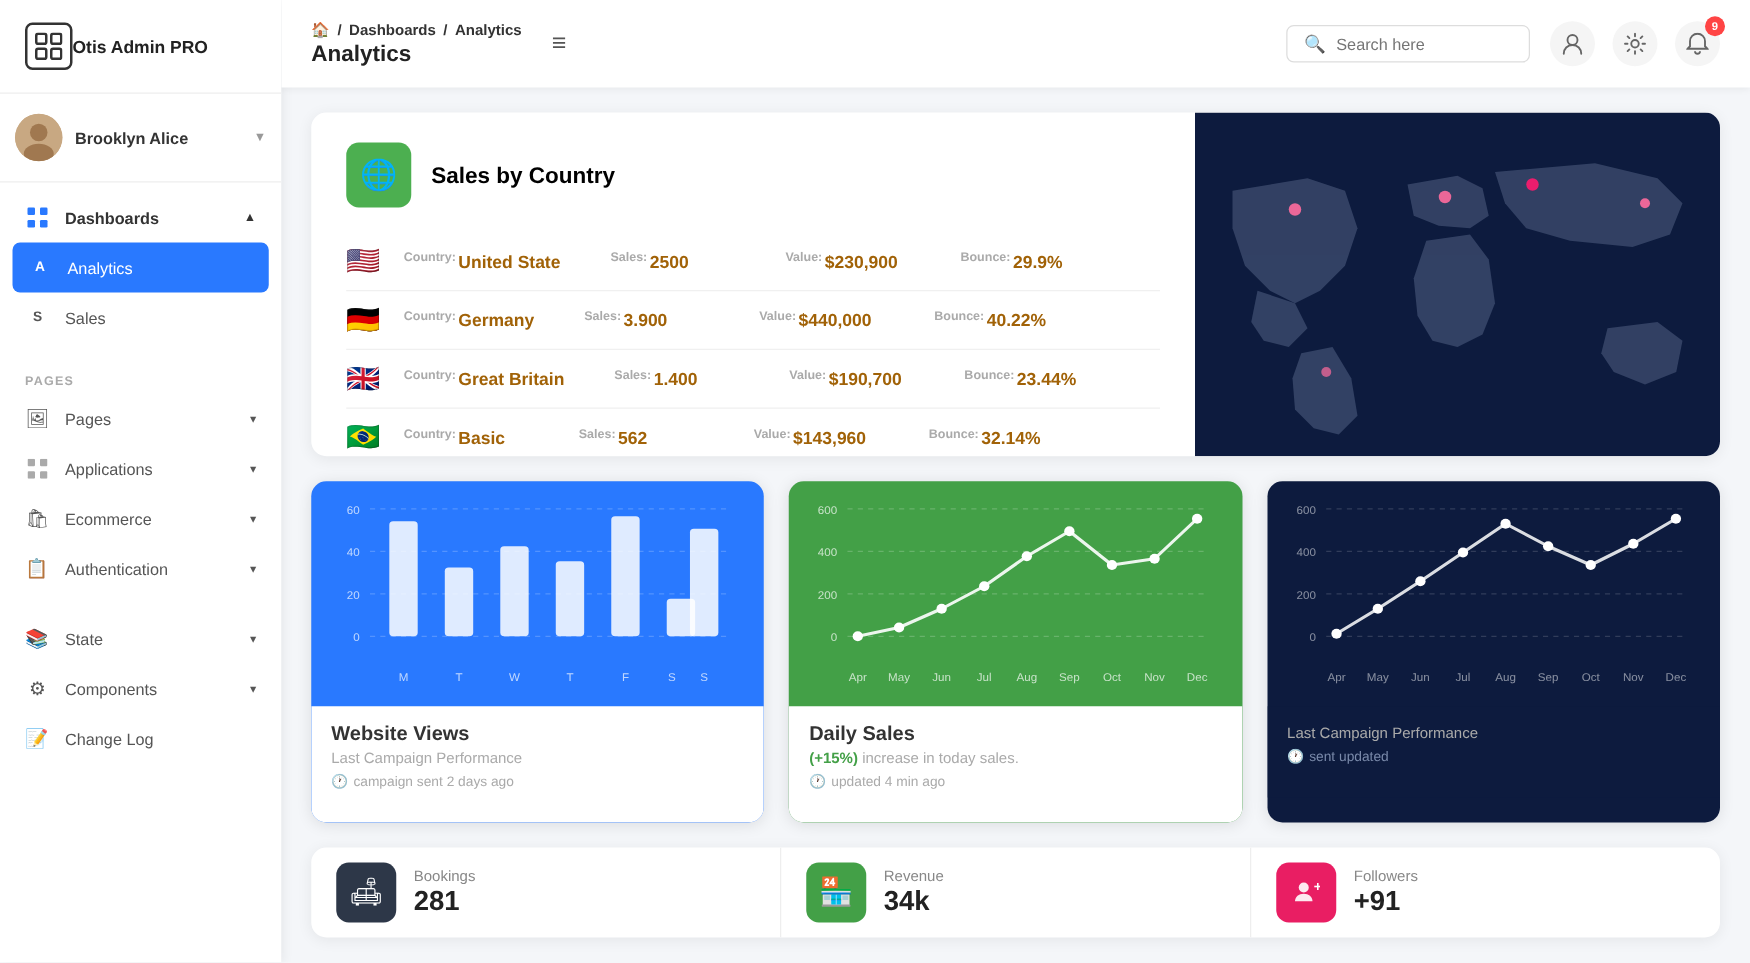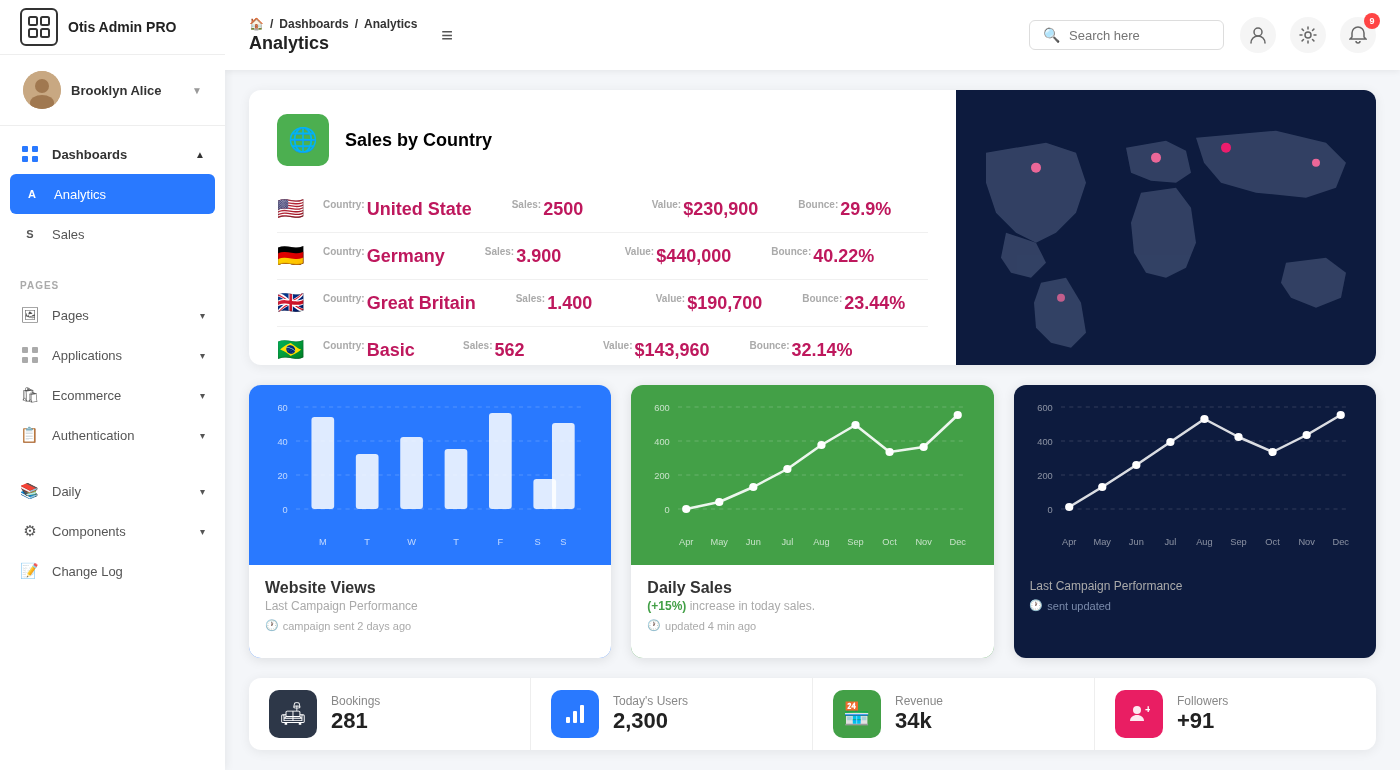--- a/index.html
+++ b/index.html
@@ -12,22 +12,21 @@
       background: #fff;
       height: 770px;
       display: flex;
       flex-direction: column;
       box-shadow: 2px 0 8px rgba(0,0,0,0.06);
       overflow-y: auto;
     }
     .sidebar-logo {
       display: flex;
       align-items: center;
-      gap: 10px;
-      padding: 8px 20px;
+      padding: 18px 20px;
       border-bottom: 1px solid #eee;
     }
     .logo-icon {
       width: 38px;
       height: 38px;
       border: 2px solid #333;
       border-radius: 6px;
       display: flex;
       align-items: center;
       justify-content: center;
@@ -36,21 +35,21 @@
     .logo-text {
       font-weight: 700;
       font-size: 14px;
       color: #222;
       line-height: 1.2;
     }
     .user-section {
       display: flex;
       align-items: center;
       gap: 10px;
-      padding: 16px 23px;
+      padding: 16px 12px;
       border-bottom: 1px solid #eee;
     }
     .avatar {
       width: 38px;
       height: 38px;
       border-radius: 50%;
       background: #c8a882;
       display: flex;
       align-items: center;
       justify-content: center;
@@ -197,21 +196,21 @@
       align-items: center;
       gap: 14px;
       padding: 10px 0;
       border-bottom: 1px solid #f0f0f0;
     }
     .country-row:last-child { border-bottom: none; }
     .flag { font-size: 22px; width: 32px; }
     .country-data { display: flex; gap: 40px; flex: 1; }
     .country-col { display: flex; flex-direction: row; gap: 2px; min-width: 100px; }
     .col-label { font-size: 10px; color: #aaa; font-weight: 600; }
-    .col-value { font-size: 18px; color: #be185d; font-weight: 600; }
+    .col-value { font-size: 14px; color: #a16207; font-weight: 600; }
 
     
     .charts-row {
       display: flex;
       gap: 20px;
     }
     .chart-card {
       flex: 1;
       border-radius: 12px;
       overflow: hidden;
@@ -353,21 +352,21 @@
     <div class="nav-item">
       <div class="nav-icon">📋</div>
       <span>Authentication</span>
       <span class="nav-chevron">▾</span>
     </div>
   </div>
 
   <div class="nav-section">
     <div class="nav-item">
       <div class="nav-icon">📚</div>
-      <span>Daily</span>
+      <span>State</span>
       <span class="nav-chevron">▾</span>
     </div>
     <div class="nav-item">
       <div class="nav-icon">⚙</div>
       <span>Components</span>
       <span class="nav-chevron">▾</span>
     </div>
     <div class="nav-item">
       <div class="nav-icon">📝</div>
       <span>Change Log</span>
@@ -680,33 +679,20 @@
 
     <div class="stats-row">
       <div class="stat-item">
         <div class="stat-icon stat-dark">🛋</div>
         <div>
           <div class="stat-label">Bookings</div>
           <div class="stat-value">281</div>
         </div>
       </div>
       <div class="stat-item">
-        <div class="stat-icon stat-blue">
-          <svg width="22" height="22" viewBox="0 0 22 22" fill="none">
-            <rect x="2" y="14" width="4" height="6" rx="1" fill="white"></rect>
-            <rect x="9" y="8" width="4" height="12" rx="1" fill="white"></rect>
-            <rect x="16" y="2" width="4" height="18" rx="1" fill="white"></rect>
-          </svg>
-        </div>
-        <div>
-          <div class="stat-label">Today's Users</div>
-          <div class="stat-value">2,300</div>
-        </div>
-      </div>
-      <div class="stat-item">
         <div class="stat-icon stat-green">🏪</div>
         <div>
           <div class="stat-label">Revenue</div>
           <div class="stat-value">34k</div>
         </div>
       </div>
       <div class="stat-item">
         <div class="stat-icon stat-pink">
           <svg width="22" height="22" viewBox="0 0 22 22" fill="none">
             <circle cx="9" cy="7" r="4" fill="white" opacity="0.9"></circle>

